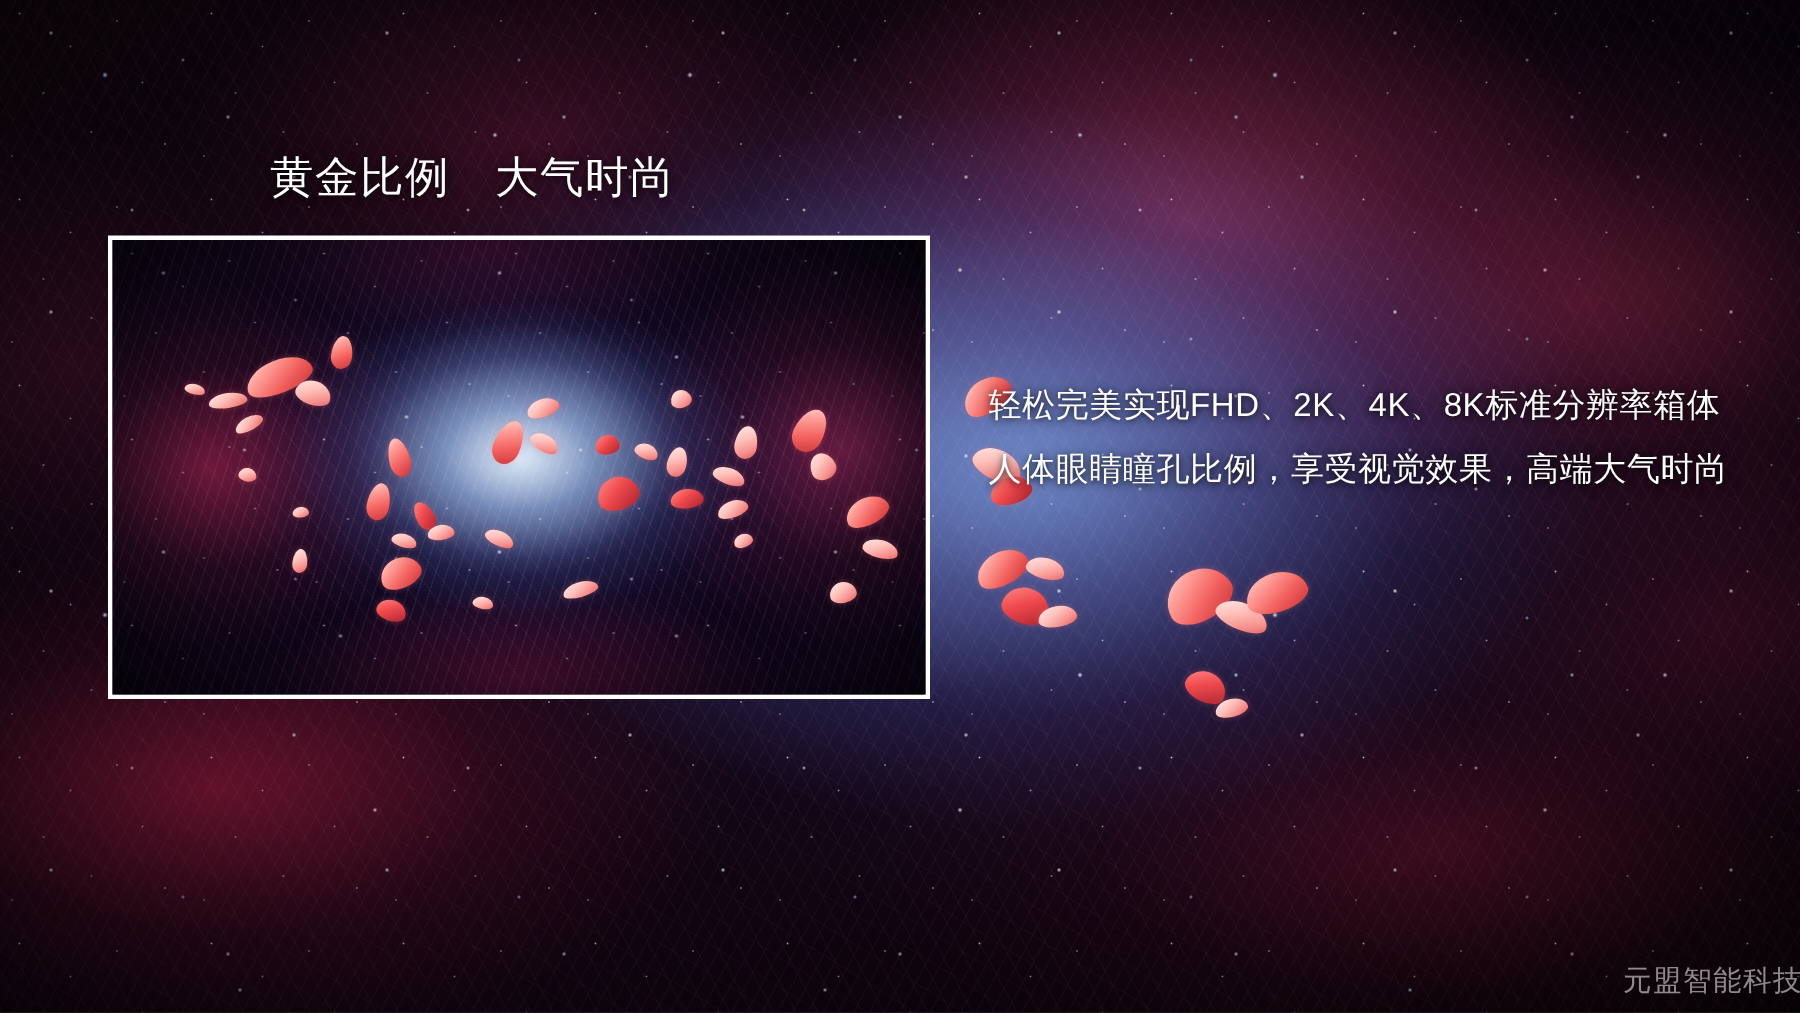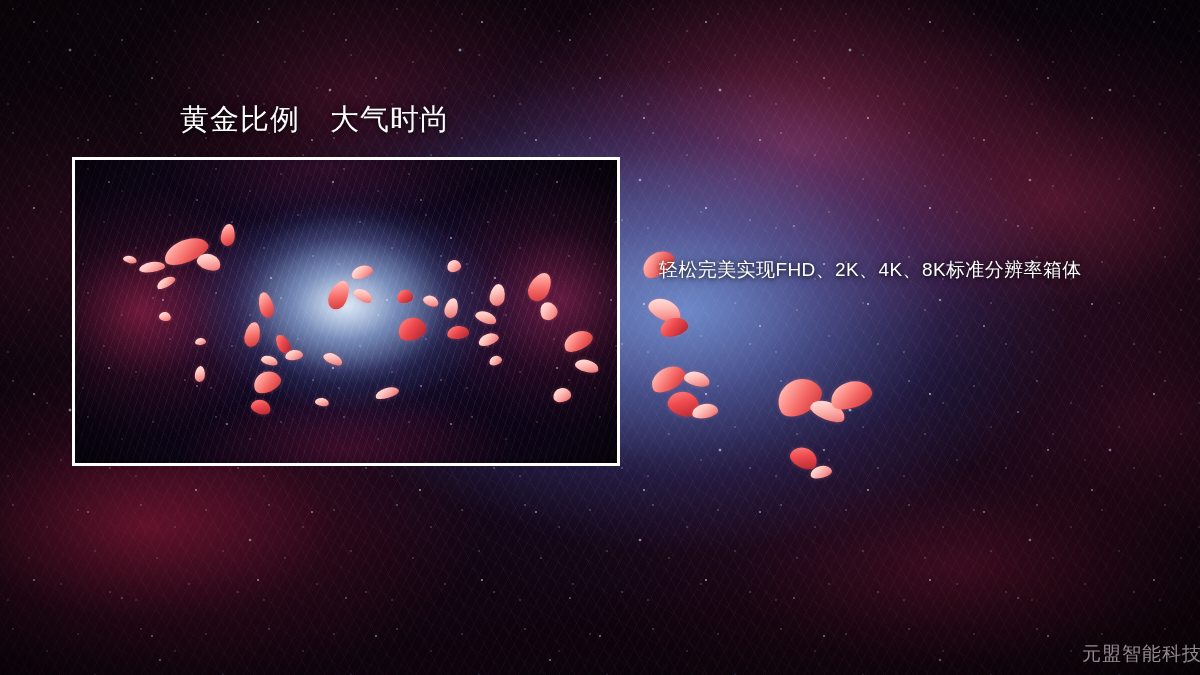--- a/index.html
+++ b/index.html
@@ -157,21 +157,21 @@
     color: #ffffff;
     letter-spacing: 1px;
     white-space: pre;
     text-shadow: 0 1px 5px rgba(0,0,0,.65), 0 0 14px rgba(0,0,0,.45);
   }
   #body-text {
     position: absolute;
     left: 659px;
     top: 256px;
     color: #ffffff;
-    font-size: 19px;
+    font-size: 22px;
     letter-spacing: .4px;
     text-shadow: 0 1px 4px rgba(0,0,0,.7), 0 0 10px rgba(0,0,0,.5);
   }
   #body-text .line {
     height: 43px;
     line-height: 28px;
     white-space: pre;
   }
   #watermark {
     position: absolute;
@@ -253,17 +253,18 @@
   <div class="petal" style="left:776px;top:380px;width:46px;height:34px;transform:rotate(-30deg);"></div>
   <div class="petal pale" style="left:810px;top:402px;width:36px;height:18px;transform:rotate(22deg);"></div>
   <div class="petal" style="left:830px;top:382px;width:42px;height:26px;transform:rotate(-18deg);"></div>
   <div class="petal deep" style="left:790px;top:448px;width:28px;height:20px;transform:rotate(26deg);"></div>
   <div class="petal pale" style="left:810px;top:466px;width:22px;height:12px;transform:rotate(-14deg);"></div>
 
   <div id="title">黄金比例　大气时尚</div>
 
   <div id="body-text">
     <div class="line">轻松完美实现FHD、2K、4K、8K标准分辨率箱体</div>
+    <div class="line">人体眼睛瞳孔比例，享受视觉效果，高端大气时尚</div>
   </div>
 
   <div id="watermark">元盟智能科技</div>
 
 </div>
 
 </body></html>

